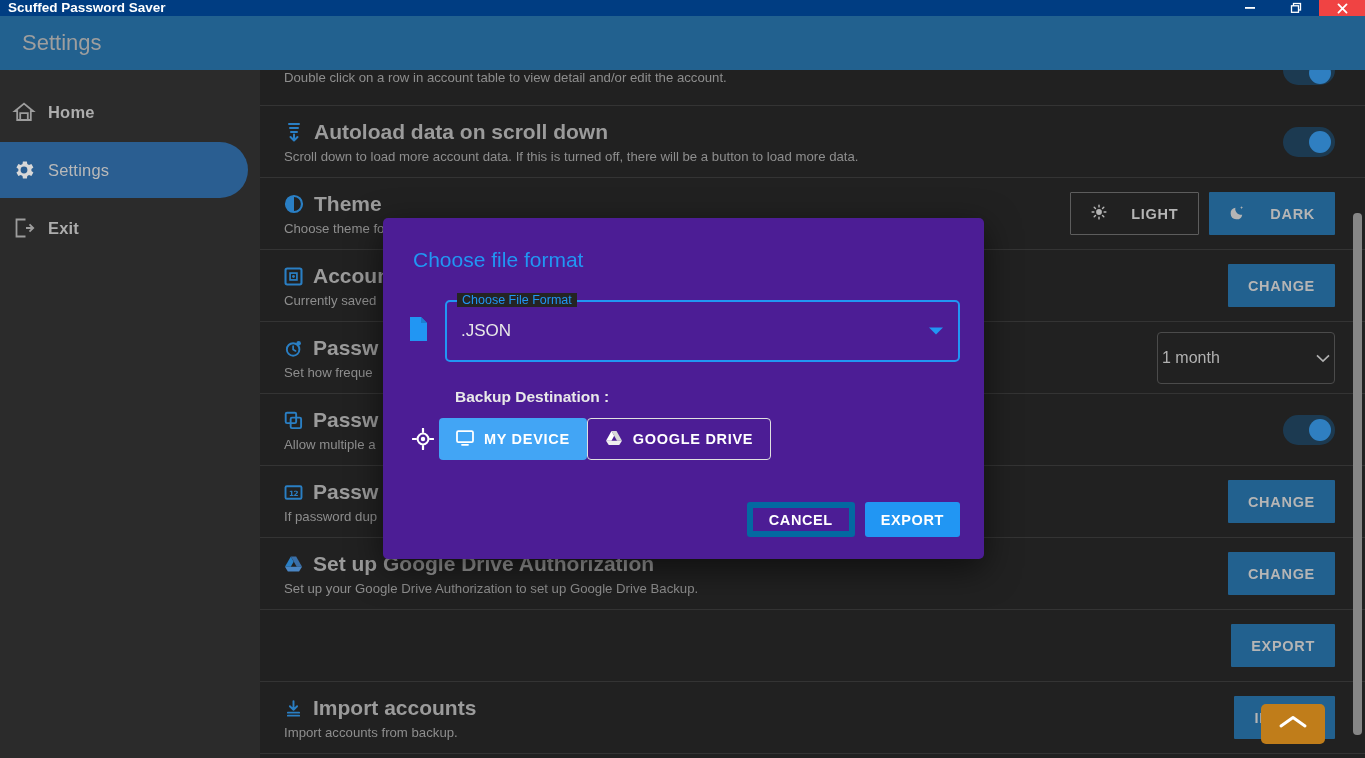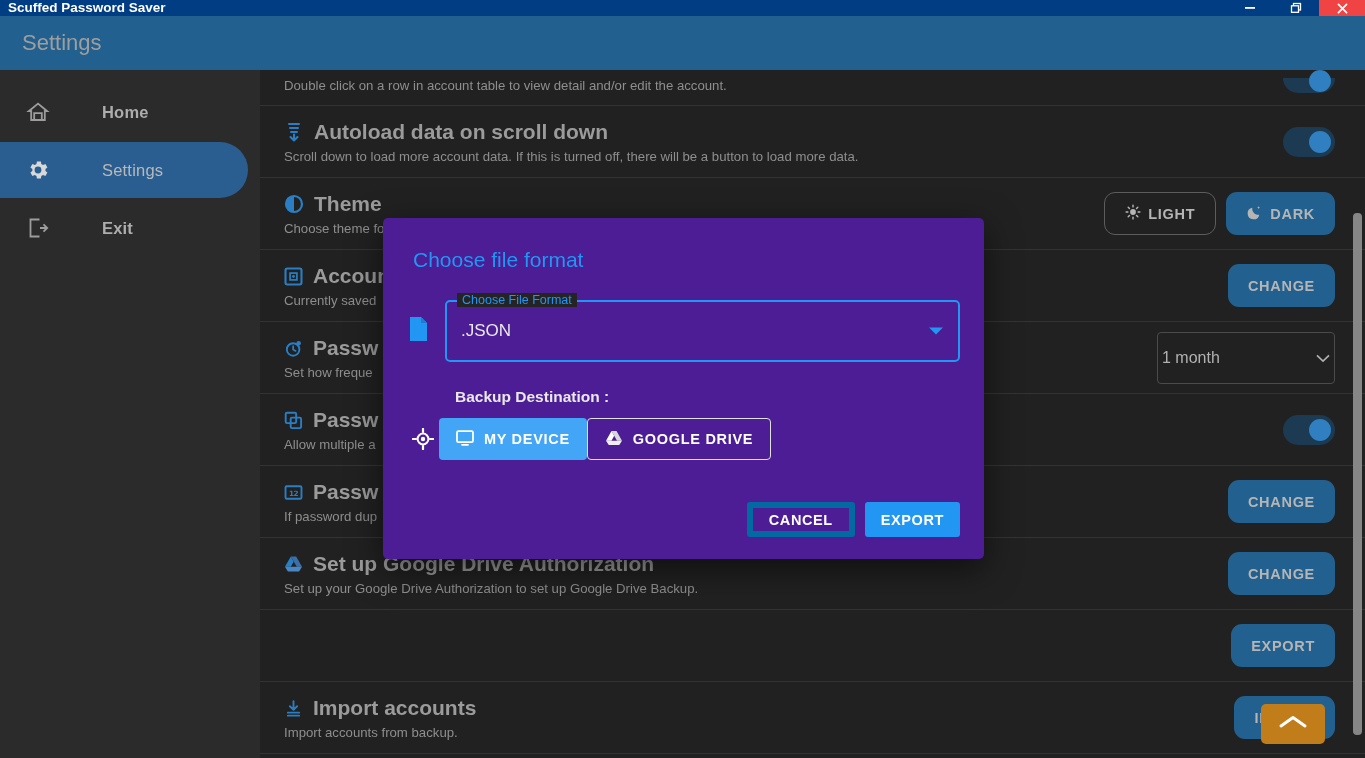--- a/index.html
+++ b/index.html
@@ -39,24 +39,23 @@
   }
 
   
   #sidebar {
     position: absolute; top: 70px; left: 0; width: 260px; height: 688px;
     background: #2b2b2b;
     padding-top: 12px;
   }
   .nav-item {
     height: 56px; display: flex; align-items: center;
-    padding-left: 14px; margin: 2px 12px 2px 0;
+    margin: 2px 12px 2px 0;
     border-radius: 0 28px 28px 0;
     color: #adadad;
-    gap: 40px;
   }
   .nav-item .nav-icon {
     width: 48px; display: flex; align-items: center; justify-content: center;
     flex: 0 0 48px;
   }
   .nav-item .nav-label { font-size: 16.5px; font-weight: bold; letter-spacing: .2px; }
   .nav-item.active { background: #2a5e91; }
   .nav-item.active .nav-label { font-weight: normal; color: #b9b9b9; }
   .nav-item.active .nav-icon svg { fill: #d8d8d8; }
   .nav-item svg { fill: #9d9d9d; }
@@ -80,43 +79,43 @@
     line-height: 26px; white-space: nowrap;
   }
   .row-title .t-icon { flex: 0 0 auto; display: flex; align-items: center; }
   .row-desc {
     font-size: 13.2px; color: #8e8e8e; margin-top: 4px; white-space: nowrap;
   }
   .row-ctl { flex: 0 0 auto; margin-left: 18px; display: flex; align-items: center; gap: 10px; }
 
   
   #row-partial {
-    min-height: 0; height: 36px; padding-top: 8px; align-items: flex-start;
+    min-height: 0; height: 36px; padding-top: 0; align-items: flex-start;
   }
   #row-partial .row-desc { margin-top: 0; }
 
   
   .toggle {
     width: 52px; height: 30px; border-radius: 15px; background: #1c3a51;
     position: relative; flex: 0 0 auto;
   }
   .toggle .knob {
     position: absolute; top: 4px; right: 4px;
     width: 22px; height: 22px; border-radius: 50%; background: #2f7fc1;
   }
   .toggle.partial { height: 15px; border-radius: 0 0 15px 15px; }
   .toggle.partial .knob { top: -8px; }
 
   .btn {
-    border: none; border-radius: 11px; cursor: pointer;
+    border: none; border-radius: 1px; cursor: pointer;
     font-family: "Liberation Sans", sans-serif;
     font-size: 14.5px; font-weight: bold; letter-spacing: .7px;
     color: #b5b5b5; background: #22618f;
     padding: 0 20px; height: 43px;
-    display: inline-flex; align-items: center; justify-content: center; gap: 7px;
+    display: inline-flex; align-items: center; justify-content: center; gap: 24px;
   }
   .btn.outline { background: transparent; border: 1px solid #5d5d5d; }
 
   .select {
     width: 178px; height: 52px; border: 1px solid #4b4b4b; border-radius: 4px;
     background: transparent; color: #b1b1b1; font-size: 16px;
     display: flex; align-items: center; padding: 0 4px;
   }
   .select .sel-val { flex: 1 1 auto; }
 

